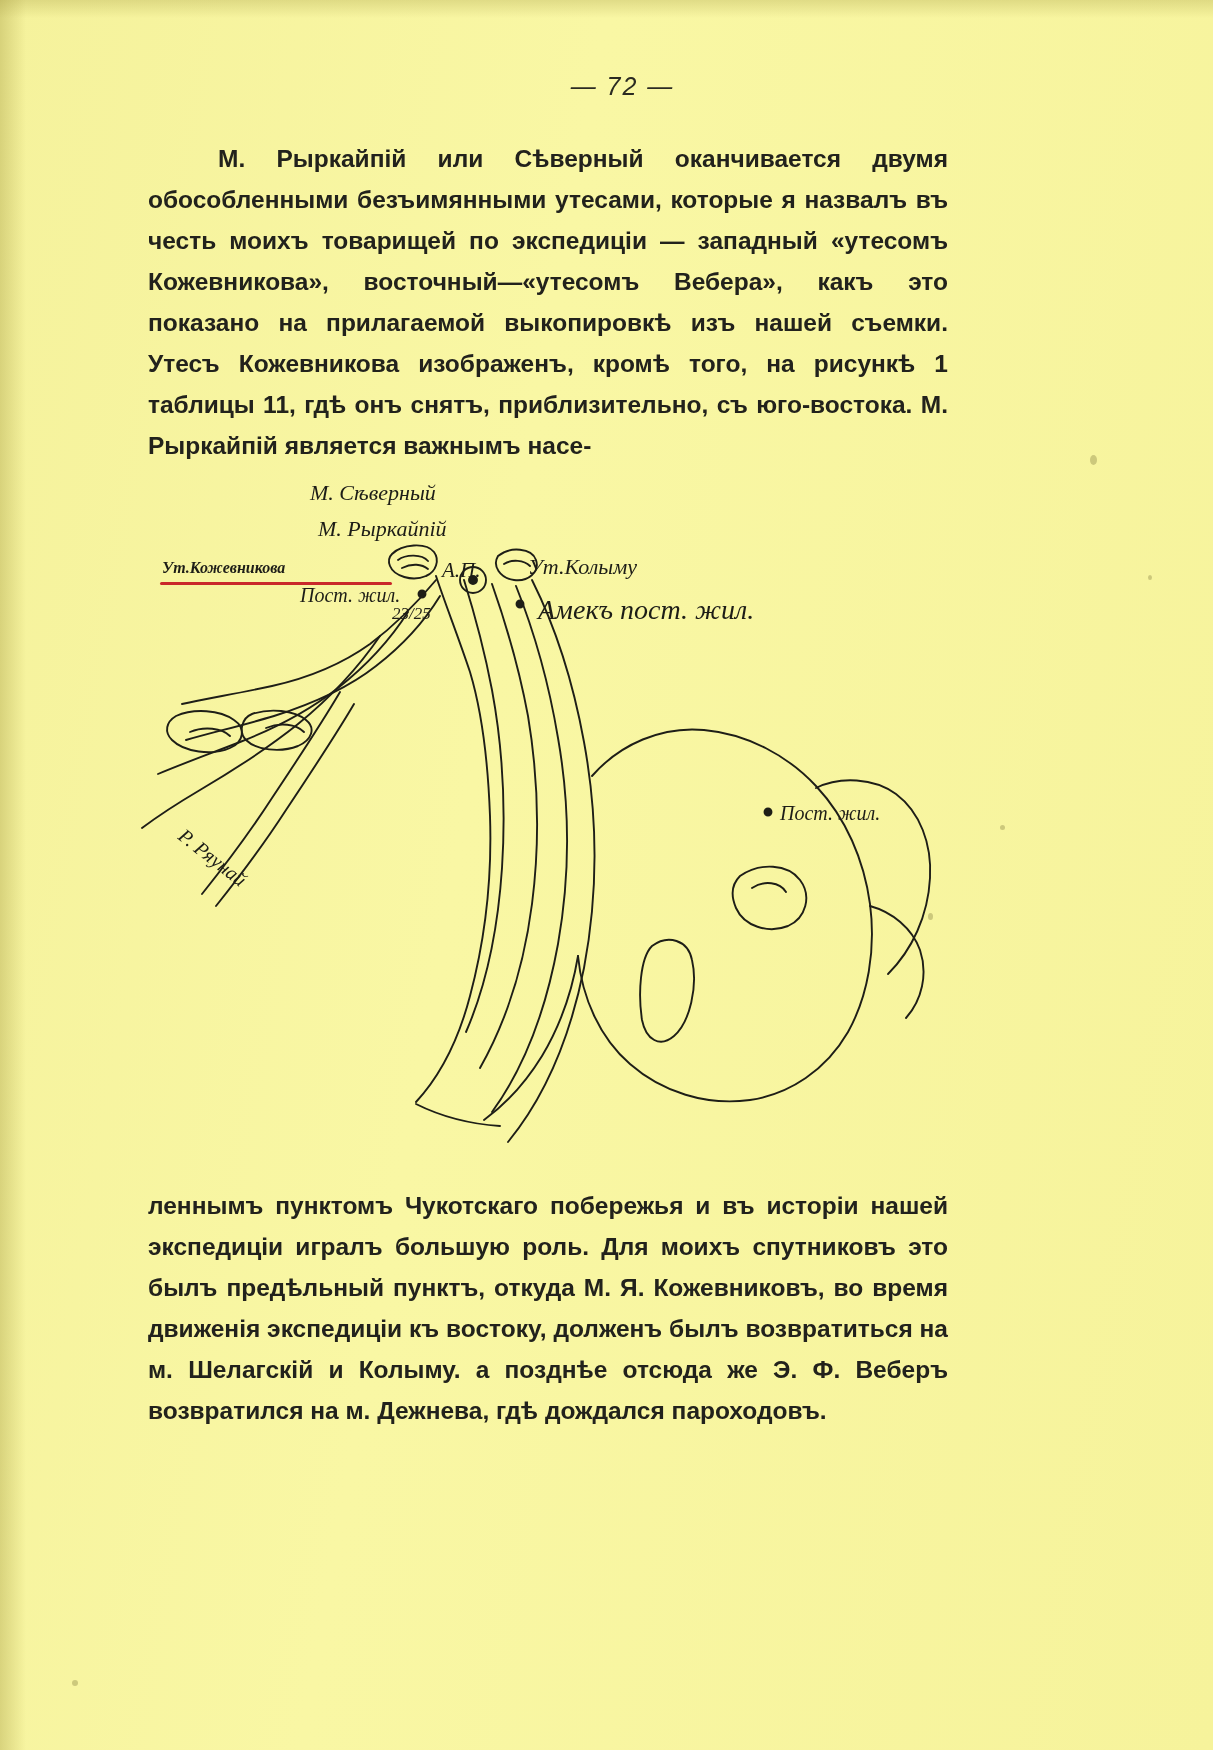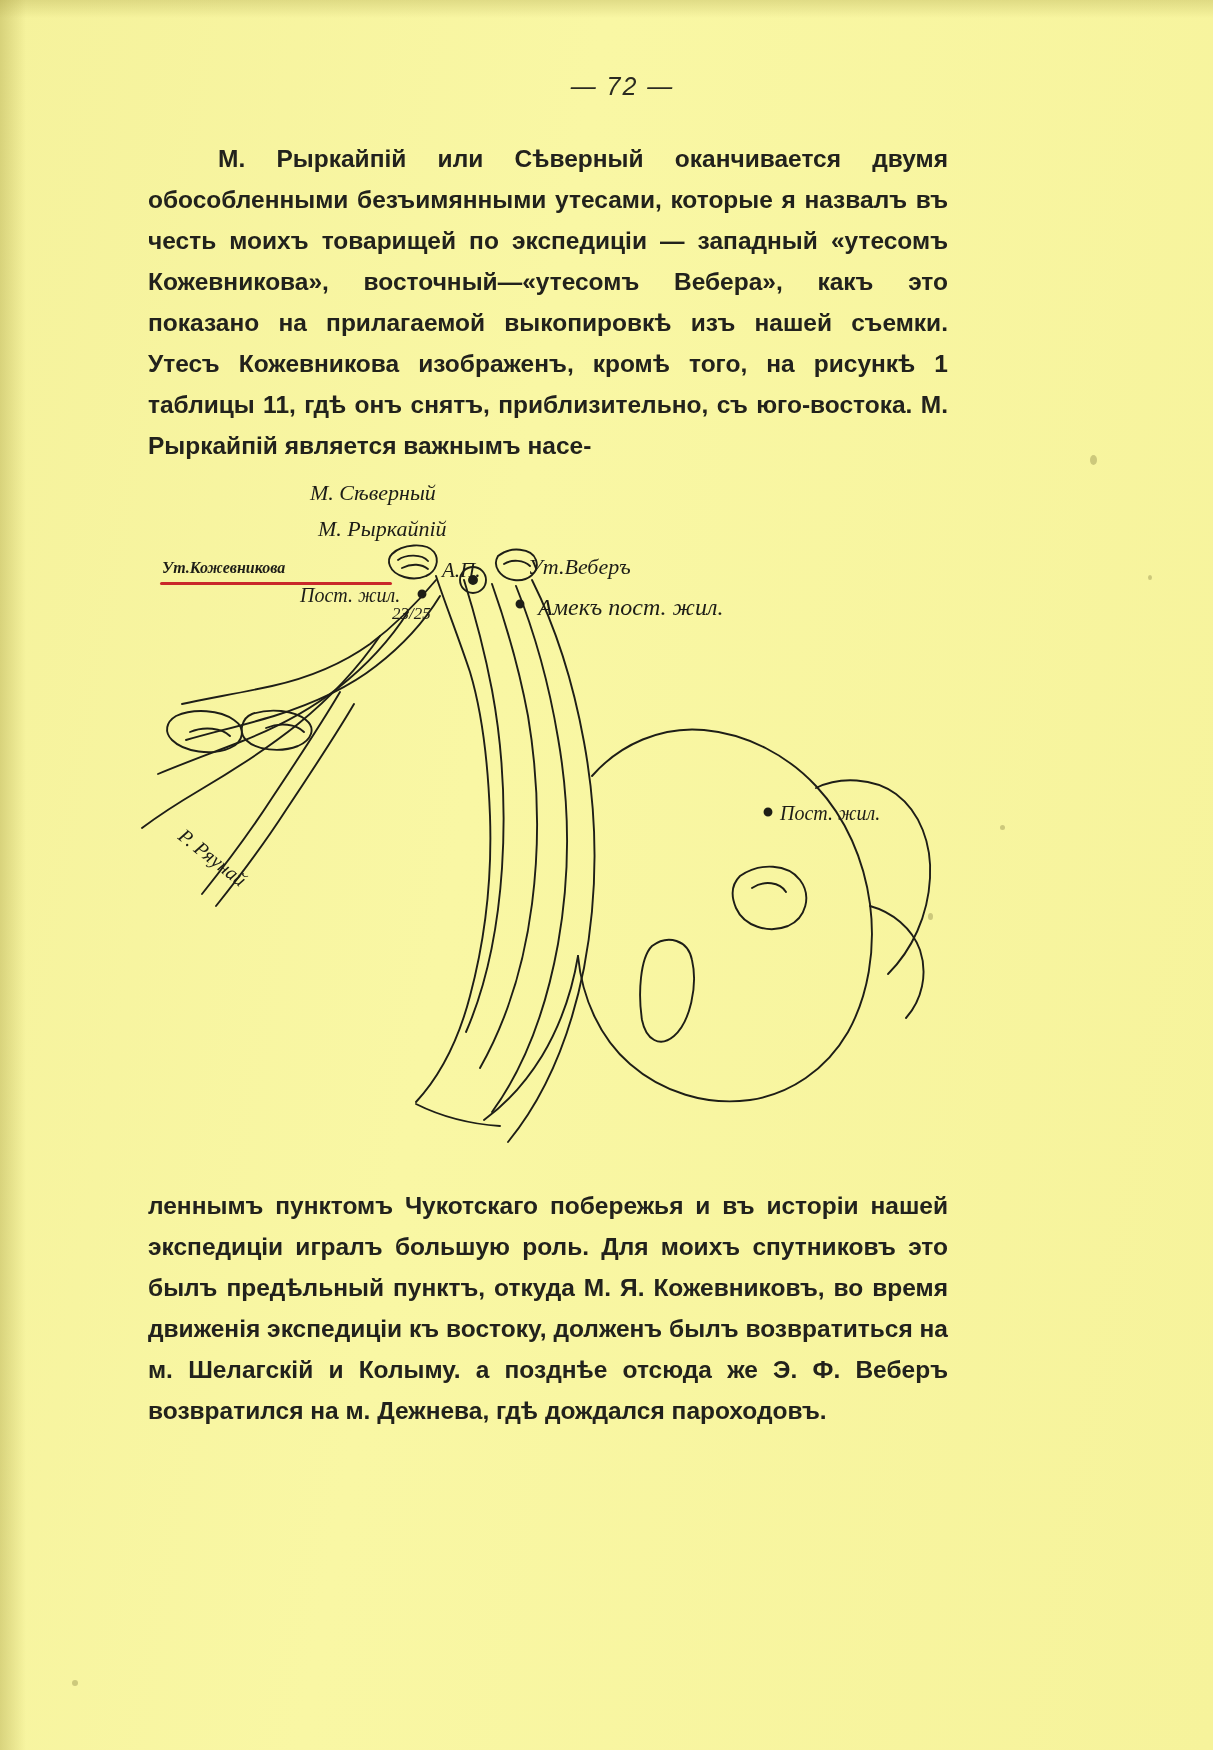--- a/index.html
+++ b/index.html
@@ -167,24 +167,24 @@
         <path d="M276,628 C300,640 330,648 360,650"></path>
         <path d="M438,480 C432,516 420,550 402,580 C386,606 366,628 344,644"></path>
       </g>
     </svg>
 
     <div class="map-label" style="left:170px; top:4px; font-size:22px;">М. Сѣверный</div>
     <div class="map-label" style="left:178px; top:40px; font-size:22px;">М. Рыркайпій</div>
     <div class="map-label" style="left:22px; top:83px; font-size:16px; font-weight:700;">Ут.Кожевникова</div>
     <div class="underline-red" style="left:20px; top:106px; width:232px;"></div>
     <div class="map-label" style="left:302px; top:82px; font-size:21px;">А.П.</div>
-    <div class="map-label" style="left:388px; top:78px; font-size:22px;">Ут.Веберъ</div>
+    <div class="map-label" style="left:388px; top:78px; font-size:22px;">Ут.Колыму</div>
     <div class="map-label" style="left:160px; top:108px; font-size:20px;">Пост. жил.</div>
     <div class="map-label" style="left:252px; top:128px; font-size:17px;">23/25</div>
-    <div class="map-label" style="left:398px; top:118px; font-size:24px;">Амекъ пост. жил.</div>
+    <div class="map-label" style="left:398px; top:118px; font-size:28px;">Амекъ пост. жил.</div>
     <div class="map-label" style="left:640px; top:326px; font-size:20px;">Пост. жил.</div>
     <div class="map-label" style="left:48px; top:348px; font-size:20px; transform:rotate(38deg); transform-origin:left top;">Р. Ряунай</div>
   </div>
 
   <div class="caption">
   </div>
 
   <div class="body-text bottom">
     <p>леннымъ пунктомъ Чукотскаго побережья и въ исторіи нашей экспедиціи игралъ большую роль. Для моихъ спутниковъ это былъ предѣльный пунктъ, откуда М. Я. Кожевниковъ, во время движенія экспедиціи къ востоку, долженъ былъ возвратиться на м. Шелагскій и Колыму. а позднѣе отсюда же Э. Ф. Веберъ возвратился на м. Дежнева, гдѣ дождался пароходовъ.</p>
   </div>

